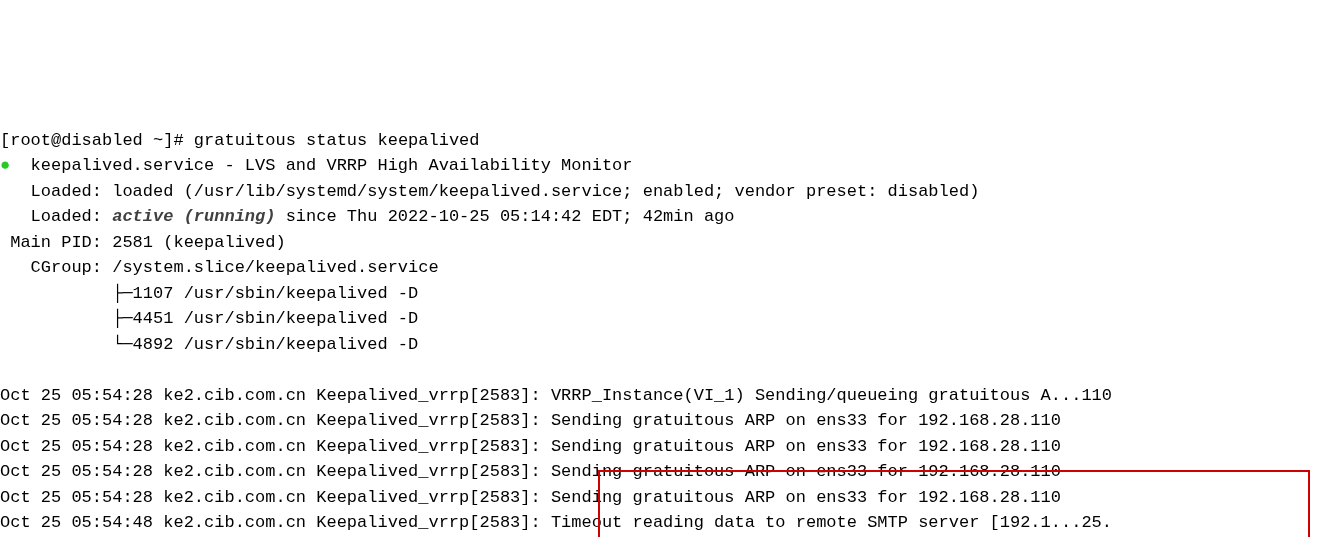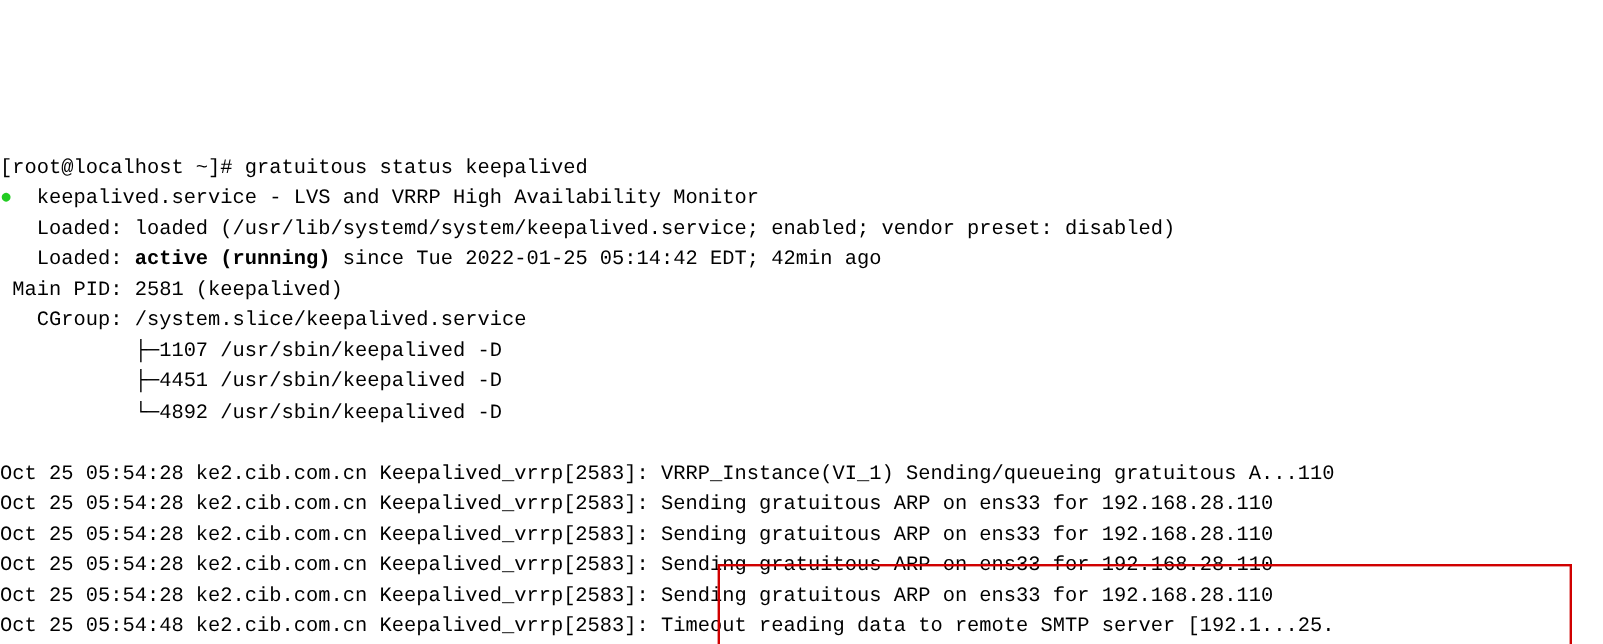--- a/index.html
+++ b/index.html
@@ -5,40 +5,40 @@
     body {
       margin: 0;
       padding: 0;
       background: #ffffff;
       font-family: "Courier New", Consolas, monospace;
       font-size: 17px;
       line-height: 1.5;
       white-space: pre;
       color: #000;
     }
-    .green { color: #000000; font-weight: bold; }
+    .green { color: #404040; font-weight: bold; font-style: italic; }
     .green-dot { color: #22cc22; font-weight: bold; }
     .highlight-box {
       position: absolute;
       border: 2px solid #d00000;
       pointer-events: none;
       box-sizing: border-box;
     }
     .container { position: relative; }
   </style>
 </head>
 <body>
 
 
 
 <div class="container">
-<span>[root@localhost ~]# </span><span>gratuitous status keepalived</span>
+<span>[root@disabled ~]# </span><span>gratuitous status keepalived</span>
 <span class="green-dot">●</span><span>  keepalived.service - LVS and VRRP High Availability Monitor</span>
 <span>   Loaded: loaded (/usr/lib/systemd/system/keepalived.service; enabled; vendor preset: disabled)</span>
-<span>   Loaded: </span><span class="green">active (running)</span><span> since Tue 2022-01-25 05:14:42 EDT; 42min ago</span>
+<span>   Loaded: </span><span class="green">active (running)</span><span> since Thu 2022-10-25 05:14:42 EDT; 42min ago</span>
 <span> Main PID: 2581 (keepalived)</span>
 <span>   CGroup: /system.slice/keepalived.service</span>
 <span>           ├─1107 /usr/sbin/keepalived -D</span>
 <span>           ├─4451 /usr/sbin/keepalived -D</span>
 <span>           └─4892 /usr/sbin/keepalived -D</span>
 <span></span>
 <span>Oct 25 05:54:28 ke2.cib.com.cn Keepalived_vrrp[2583]: VRRP_Instance(VI_1) Sending/queueing gratuitous A...110</span>
 <span>Oct 25 05:54:28 ke2.cib.com.cn Keepalived_vrrp[2583]: Sending gratuitous ARP on ens33 for 192.168.28.110</span>
 <span>Oct 25 05:54:28 ke2.cib.com.cn Keepalived_vrrp[2583]: Sending gratuitous ARP on ens33 for 192.168.28.110</span>
 <span>Oct 25 05:54:28 ke2.cib.com.cn Keepalived_vrrp[2583]: Sending gratuitous ARP on ens33 for 192.168.28.110</span>

